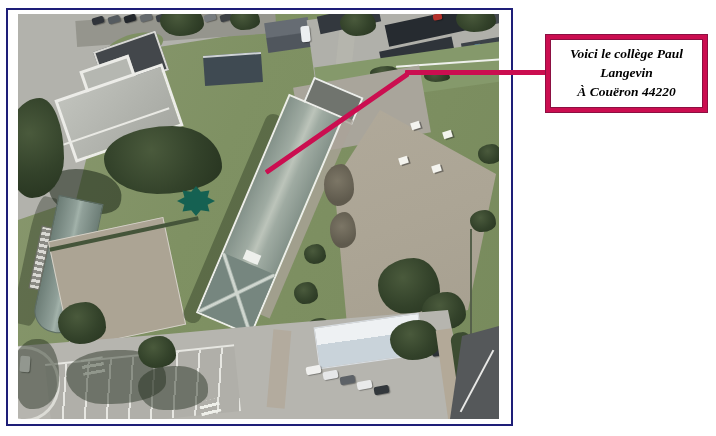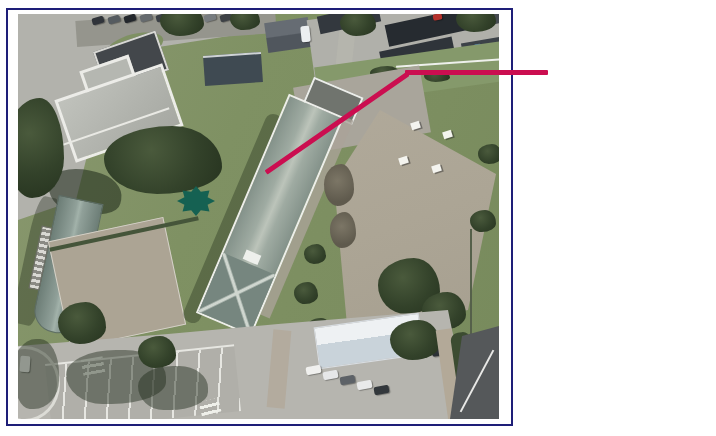--- a/index.html
+++ b/index.html
@@ -146,14 +146,19 @@
       <div class="abs" style="left:424px;top:315px;width:16px;height:92px;background:#b3a998;transform:rotate(-8deg);"></div>
       <div class="abs" style="left:438px;top:318px;width:20px;height:90px;background:#3c4c31;transform:rotate(-8deg);border-radius:8px;"></div>
       <div class="abs" style="left:0;top:0;width:481px;height:405px;clip-path:polygon(444px 322px,481px 312px,481px 405px,432px 405px);background:#55585a;"></div>
       <div class="abs" style="left:458px;top:332px;width:2px;height:70px;background:#e8e8e6;transform:rotate(28deg);"></div>
     </div>
   </div>
 
   <div class="pointer" style="left:405px;top:70px;width:143px;height:5px;"></div>
   <div class="pointer" style="left:266px;top:170px;width:173px;height:5px;transform:rotate(-34.8deg);transform-origin:0 50%;"></div>
 
+  <div class="callout">
+    <div>Voici le collège Paul</div>
+    <div>Langevin</div>
+    <div>À Couëron 44220</div>
+  </div>
 
 </div>
 
 </body></html>

